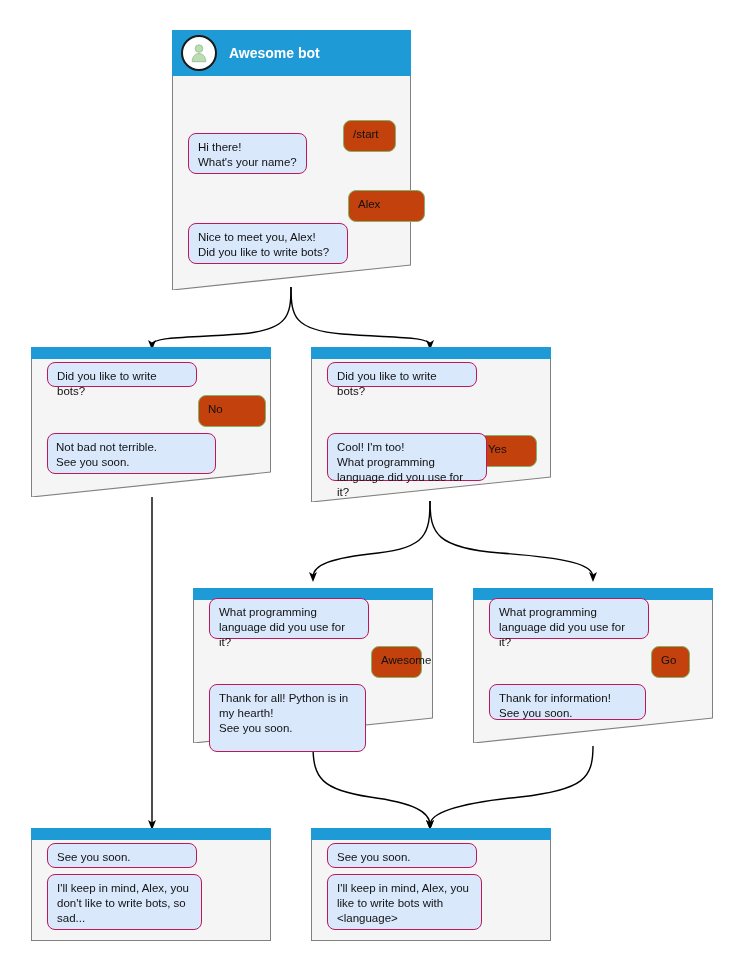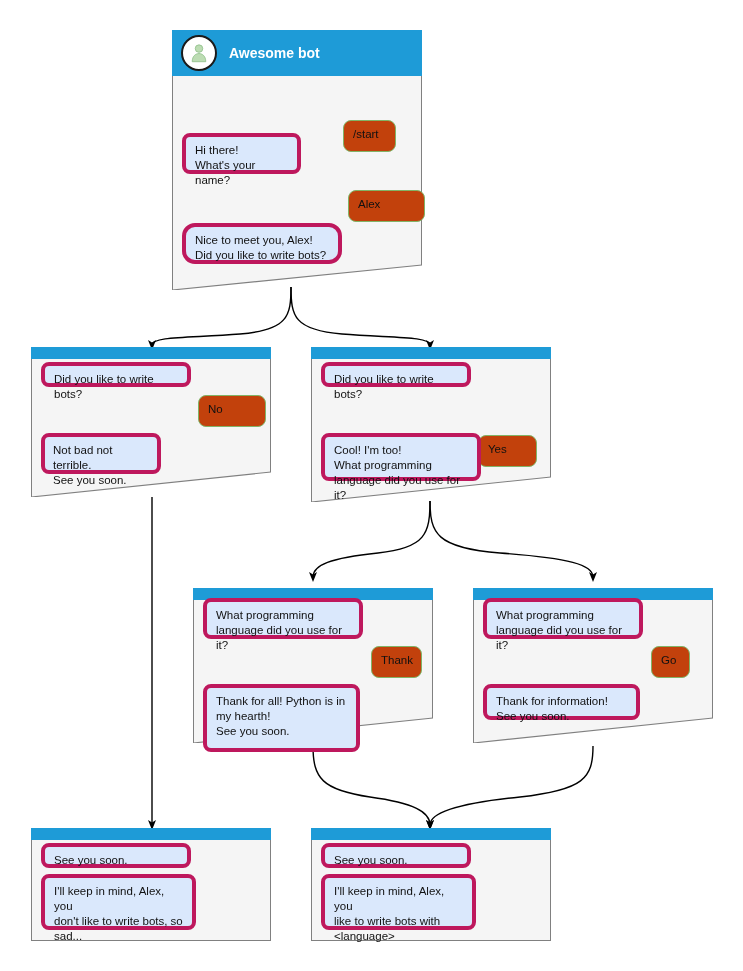--- a/index.html
+++ b/index.html
@@ -61,22 +61,22 @@
     box-sizing:border-box;
     border-radius:8px;
     font-size:11.5px;
     line-height:15px;
     color:#111111;
     padding:6px 9px 6px 9px;
     white-space:pre-line;
   }
   .msg.bot{
     background:#dae8fc;
-    border:4px solid #be185d;
-    left:10px;
+    border:1px solid #be185d;
+    left:16px;
   }
   .msg.user{
     background:#c2410c;
     border:1px solid #82b366;
     text-align:left;
   }
 </style>
 </head>
 <body>
 
@@ -97,54 +97,54 @@
 
     <path d="M430,501 C430,533 426,548 378,553 C330,558 313,565 313,577" fill="none" stroke="#000" stroke-width="1.4" marker-end="url(#arrow)"></path>
 
     <path d="M430,501 C430,533 436,548 500,553 C570,558 593,565 593,577" fill="none" stroke="#000" stroke-width="1.4" marker-end="url(#arrow)"></path>
 
     <path d="M313,746 C313,778 322,790 370,797 C414,803 430,812 430,825" fill="none" stroke="#000" stroke-width="1.4" marker-end="url(#arrow)"></path>
 
     <path d="M593,746 C593,778 584,790 520,797 C460,803 430,812 430,825" fill="none" stroke="#000" stroke-width="1.4" marker-end="url(#arrow)"></path>
   </svg>
 
-  <div class="node slant" id="n-root" style="left:172px;top:30px;width:239px;height:260px;padding-left:11px;">
+  <div class="node slant" id="n-root" style="left:172px;top:30px;width:239px;height:260px;">
     <div class="skewbox"></div>
     <svg class="slantline" viewBox="0 0 239 26" preserveAspectRatio="none">
       <path d="M0,26 L239,1" stroke="#808080" stroke-width="1.2" fill="none" vector-effect="non-scaling-stroke"></path>
     </svg>
 
     <div class="titlebar tall">
       <div class="avatar">
         <svg width="22" height="22" viewBox="0 0 24 24" aria-hidden="true">
           <circle cx="12" cy="7.2" r="4.1" fill="#bcdcb3" stroke="#8fc08a" stroke-width="0.9"></circle>
           <path d="M4.6,21.5 C4.6,15.6 8.1,12.6 12,12.6 C15.9,12.6 19.4,15.6 19.4,21.5 Z" fill="#bcdcb3" stroke="#8fc08a" stroke-width="0.9"></path>
         </svg>
       </div>
       <div class="bot-title">Awesome bot</div>
     </div>
 
     <div class="msg user" style="left:348px;top:0;transform:translate(-177px,90px);width:53px;height:32px;">/start</div>
     <div class="msg bot" style="top:103px;width:119px;height:41px;">Hi there!
 What's your name?</div>
     <div class="msg user" style="left:176px;top:160px;width:77px;height:32px;">Alex</div>
-    <div class="msg bot" style="top:193px;width:160px;height:41px;border-radius:13px;">Nice to meet you, Alex!
+    <div class="msg bot" style="top:193px;width:160px;height:41px;">Nice to meet you, Alex!
 Did you like to write bots?</div>
   </div>
 
   <div class="node slant" id="n-no" style="left:31px;top:347px;width:240px;height:150px;">
     <div class="skewbox"></div>
     <svg class="slantline" viewBox="0 0 240 26" preserveAspectRatio="none">
       <path d="M0,26 L240,1" stroke="#808080" stroke-width="1.2" fill="none" vector-effect="non-scaling-stroke"></path>
     </svg>
     <div class="titlebar thin"></div>
 
     <div class="msg bot" style="top:15px;width:150px;height:25px;">Did you like to write bots?</div>
     <div class="msg user" style="left:167px;top:48px;width:68px;height:32px;">No</div>
-    <div class="msg bot" style="top:86px;width:120px;height:41px;padding-left:8px;">Not bad not terrible.
+    <div class="msg bot" style="top:86px;width:169px;height:41px;padding-left:8px;">Not bad not terrible.
 See you soon.</div>
   </div>
 
   <div class="node slant" id="n-yes" style="left:311px;top:347px;width:240px;height:155px;">
     <div class="skewbox"></div>
     <svg class="slantline" viewBox="0 0 240 26" preserveAspectRatio="none">
       <path d="M0,26 L240,1" stroke="#808080" stroke-width="1.2" fill="none" vector-effect="non-scaling-stroke"></path>
     </svg>
     <div class="titlebar thin"></div>
 
@@ -157,21 +157,21 @@
 
   <div class="node slant" id="n-python" style="left:193px;top:588px;width:240px;height:155px;">
     <div class="skewbox"></div>
     <svg class="slantline" viewBox="0 0 240 26" preserveAspectRatio="none">
       <path d="M0,26 L240,1" stroke="#808080" stroke-width="1.2" fill="none" vector-effect="non-scaling-stroke"></path>
     </svg>
     <div class="titlebar thin"></div>
 
     <div class="msg bot" style="top:10px;width:160px;height:41px;">What programming
 language did you use for it?</div>
-    <div class="msg user" style="left:178px;top:58px;width:51px;height:32px;">Thank</div>
+    <div class="msg user" style="left:178px;top:58px;width:51px;height:32px;">Awesome</div>
     <div class="msg bot" style="top:96px;width:157px;height:68px;">Thank for all! Python is in
 my hearth!
 See you soon.</div>
   </div>
 
   <div class="node slant" id="n-go" style="left:473px;top:588px;width:240px;height:155px;">
     <div class="skewbox"></div>
     <svg class="slantline" viewBox="0 0 240 26" preserveAspectRatio="none">
       <path d="M0,26 L240,1" stroke="#808080" stroke-width="1.2" fill="none" vector-effect="non-scaling-stroke"></path>
     </svg>

